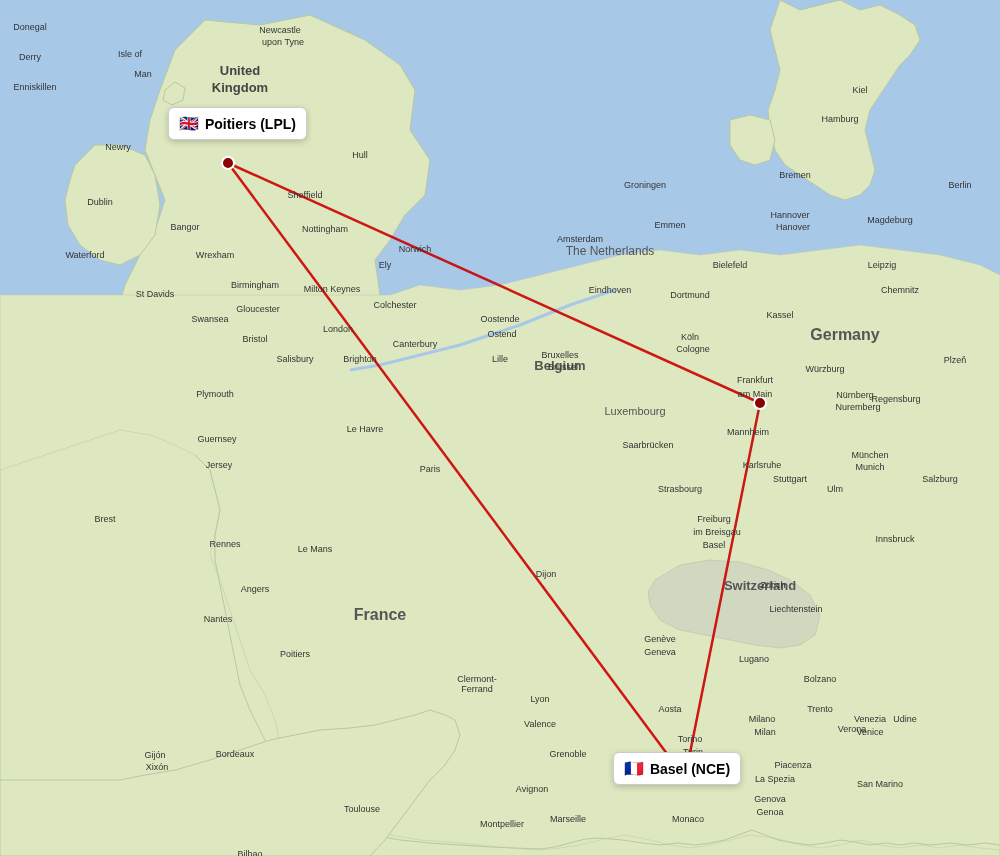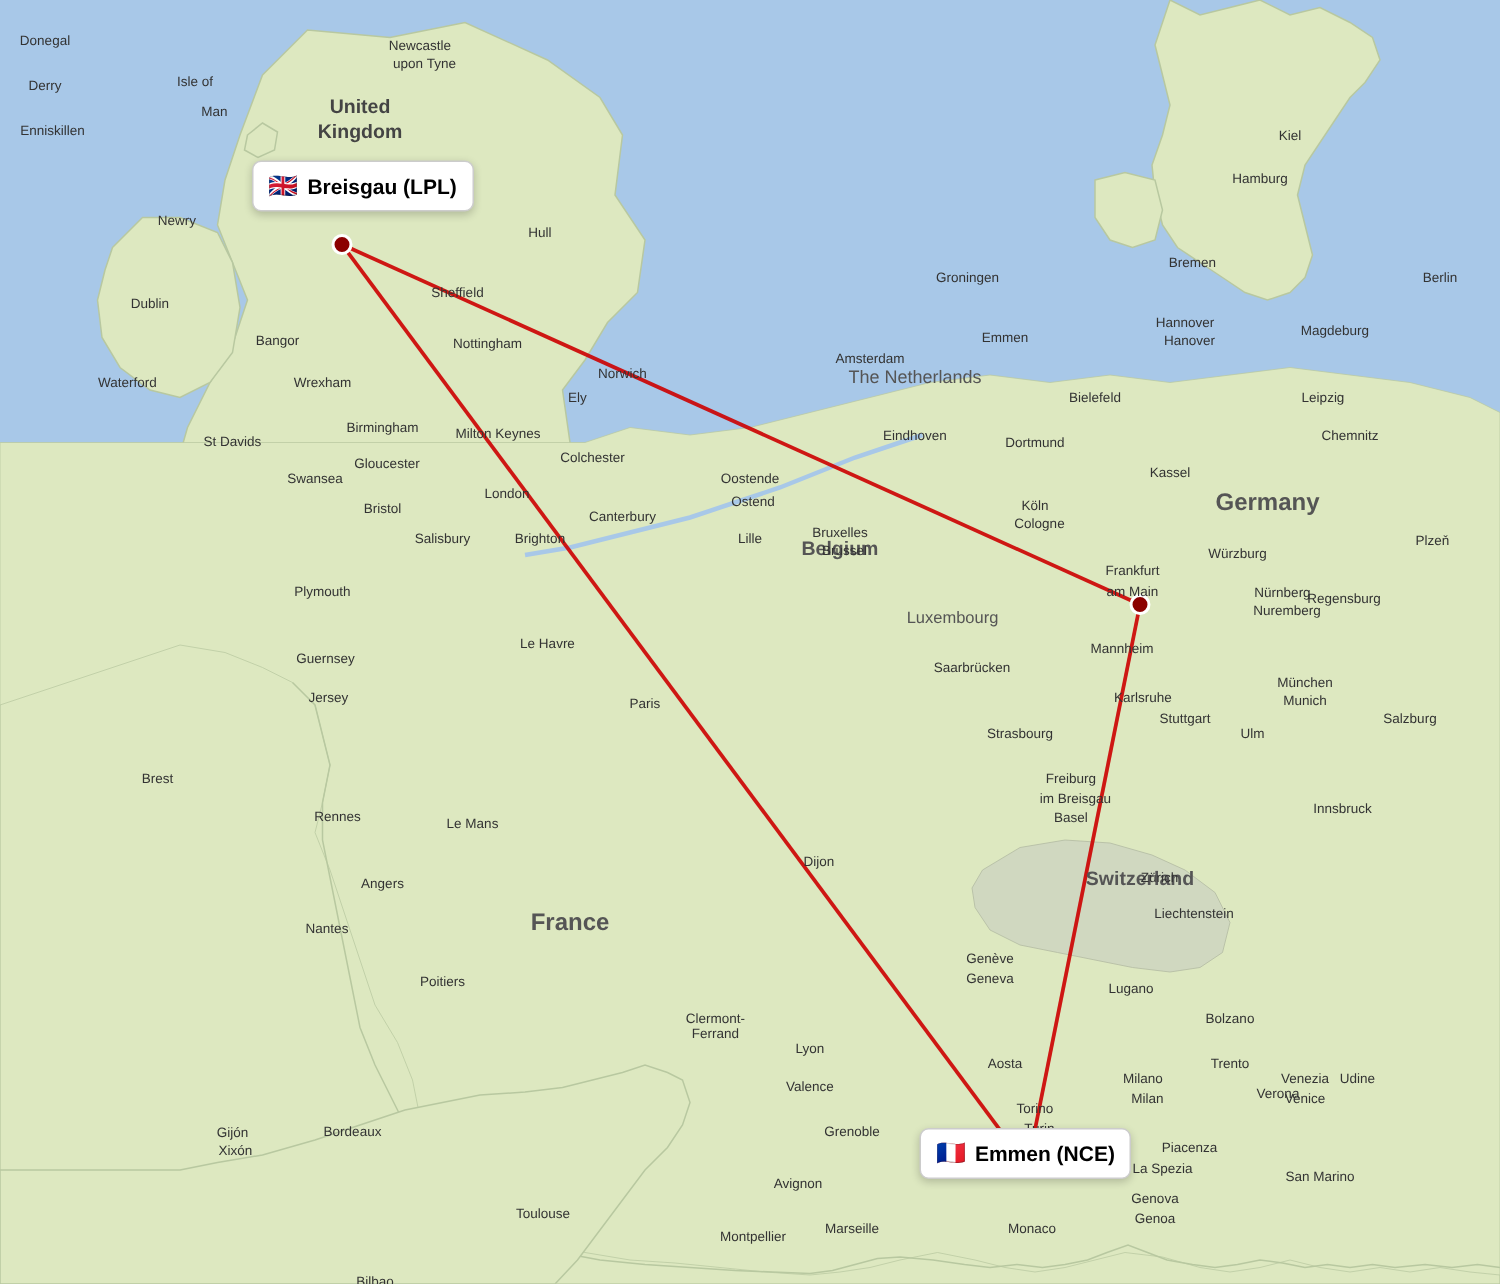--- a/index.html
+++ b/index.html
@@ -205,20 +205,20 @@
     <text x="30" y="30" font-family="Arial" font-size="9" fill="#333" text-anchor="middle">Donegal</text>
     <text x="30" y="60" font-family="Arial" font-size="9" fill="#333" text-anchor="middle">Derry</text>
     <text x="35" y="90" font-family="Arial" font-size="9" fill="#333" text-anchor="middle">Enniskillen</text>
     <text x="155" y="758" font-family="Arial" font-size="9" fill="#333" text-anchor="middle">Gijón</text>
     <text x="157" y="770" font-family="Arial" font-size="9" fill="#333" text-anchor="middle">Xixón</text>
     <text x="250" y="857" font-family="Arial" font-size="9" fill="#333" text-anchor="middle">Bilbao</text>
   </svg>
 
   <div class="airport-label" style="left: 168px; top: 107px;">
     <span class="flag-icon">🇬🇧</span>
-    <span>Breisgau (LPL)</span>
+    <span>Poitiers (LPL)</span>
   </div>
 
   <div class="airport-label" style="left: 613px; top: 752px;">
     <span class="flag-icon">🇫🇷</span>
-    <span>Emmen (NCE)</span>
+    <span>Basel (NCE)</span>
   </div>
 </div>
 
 </body></html>

